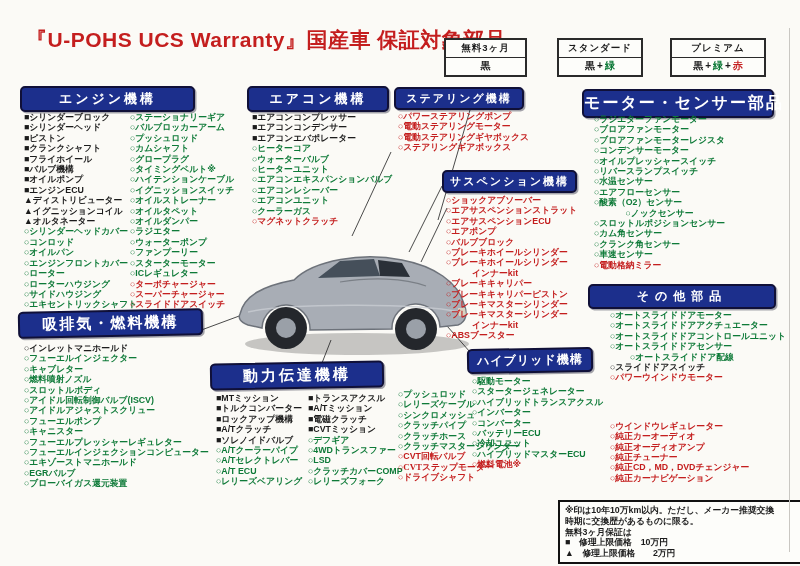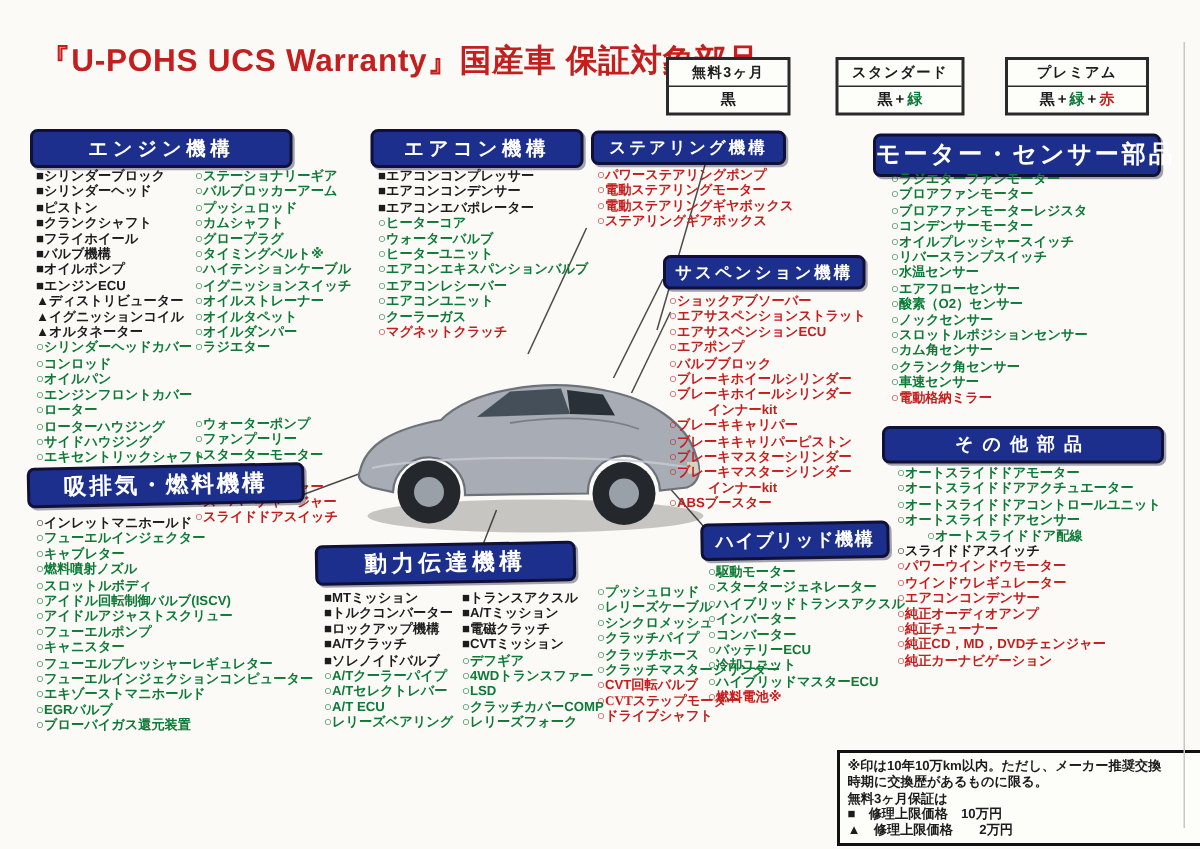--- a/index.html
+++ b/index.html
@@ -33,21 +33,21 @@
   #sec-engine .col0{left:4px;top:26px;} #sec-engine .col1{left:110px;top:26px;}
   #sec-aircon{left:247px;top:86px;}     #sec-aircon .hdr{width:138px;font-size:13px;}
   #sec-aircon .col0{left:5px;top:26px;}
   #sec-steering{left:394px;top:87px;}   #sec-steering .hdr{width:126px;font-size:11px;letter-spacing:2px;}
   #sec-steering .col0{left:4px;top:24px;}
   #sec-motor{left:582px;top:89px;}      #sec-motor .hdr{width:188px;font-size:16px;letter-spacing:2px;}
   #sec-motor .col0{left:12px;top:25px;}
   #sec-suspension{left:442px;top:170px;}#sec-suspension .hdr{width:131px;font-size:11px;letter-spacing:2px;}
   #sec-suspension .col0{left:4px;top:25px;}
   #sec-other{left:588px;top:284px;}     #sec-other .hdr{width:184px;font-size:12px;letter-spacing:6px;}
-  #sec-other .col0{left:10px;top:26px;}
+  #sec-other .col0{left:22px;top:26px;}
   #sec-intake{left:18px;top:310px;}     #sec-intake .hdr{width:181px;font-size:15px;letter-spacing:2px;transform:rotate(-1.2deg);}
   #sec-intake .col0{left:6px;top:33px;}
   #sec-power{left:210px;top:362px;}     #sec-power .hdr{width:170px;font-size:15px;letter-spacing:3px;transform:rotate(-1deg);}
   #sec-power .col0{left:6px;top:31px;}  #sec-power .col1{left:98px;top:31px;} #sec-power .col2{left:188px;top:27px;}
   #sec-hybrid{left:467px;top:348px;}    #sec-hybrid .hdr{width:122px;font-size:12px;letter-spacing:1px;transform:rotate(-1deg);}
   #sec-hybrid .col0{left:5px;top:28px;}
 
   
   .note-box{position:absolute;left:558px;top:500px;width:230px;border:2px solid #111;
     background:#fdfdfa;padding:3px 5px;}
@@ -136,21 +136,21 @@
           <div class="item" style="color: rgb(14, 122, 56);">○プッシュロッド</div>
           <div class="item" style="color: rgb(14, 122, 56);">○カムシャフト</div>
           <div class="item" style="color: rgb(14, 122, 56);">○グロープラグ</div>
           <div class="item" style="color: rgb(14, 122, 56);">○タイミングベルト※</div>
           <div class="item" style="color: rgb(14, 122, 56);">○ハイテンションケーブル</div>
           <div class="item" style="color: rgb(14, 122, 56);">○イグニッションスイッチ</div>
           <div class="item" style="color: rgb(14, 122, 56);">○オイルストレーナー</div>
           <div class="item" style="color: rgb(14, 122, 56);">○オイルタペット</div>
           <div class="item" style="color: rgb(14, 122, 56);">○オイルダンパー</div>
           <div class="item" style="color: rgb(14, 122, 56);">○ラジエター</div>
-          <div class="item" style="color: rgb(14, 122, 56); margin-top: 40px;">○ウォーターポンプ</div>
+          <div class="item" style="color: rgb(14, 122, 56);">○ウォーターポンプ</div>
           <div class="item" style="color: rgb(14, 122, 56);">○ファンプーリー</div>
           <div class="item" style="color: rgb(14, 122, 56);">○スターターモーター</div>
           <div class="item" style="color: rgb(14, 122, 56);">○ICレギュレター</div>
           <div class="item" style="color: rgb(196, 30, 30);">○ターボチャージャー</div>
           <div class="item" style="color: rgb(196, 30, 30);">○スーパーチャージャー</div>
           <div class="item" style="color: rgb(196, 30, 30);">○スライドドアスイッチ</div>
         </div>
       </div>
       <div class="section" id="sec-aircon">
         <div class="hdr">エアコン機構</div>
@@ -182,21 +182,21 @@
         <div class="col col0">
           <div class="item" style="color: rgb(14, 122, 56);">○ラジエターファンモーター</div>
           <div class="item" style="color: rgb(14, 122, 56);">○ブロアファンモーター</div>
           <div class="item" style="color: rgb(14, 122, 56);">○ブロアファンモーターレジスタ</div>
           <div class="item" style="color: rgb(14, 122, 56);">○コンデンサーモーター</div>
           <div class="item" style="color: rgb(14, 122, 56);">○オイルプレッシャースイッチ</div>
           <div class="item" style="color: rgb(14, 122, 56);">○リバースランプスイッチ</div>
           <div class="item" style="color: rgb(14, 122, 56);">○水温センサー</div>
           <div class="item" style="color: rgb(14, 122, 56);">○エアフローセンサー</div>
           <div class="item" style="color: rgb(14, 122, 56);">○酸素（O2）センサー</div>
-          <div class="item" style="color: rgb(14, 122, 56);">○ノックセンサー</div>
+          <div class="item" style="color: rgb(14, 122, 56); text-align: center;">○ノックセンサー</div>
           <div class="item" style="color: rgb(14, 122, 56);">○スロットルポジションセンサー</div>
           <div class="item" style="color: rgb(14, 122, 56);">○カム角センサー</div>
           <div class="item" style="color: rgb(14, 122, 56);">○クランク角センサー</div>
           <div class="item" style="color: rgb(14, 122, 56);">○車速センサー</div>
           <div class="item" style="color: rgb(196, 30, 30);">○電動格納ミラー</div>
         </div>
       </div>
       <div class="section" id="sec-suspension">
         <div class="hdr">サスペンション機構</div>
         <div class="col col0">
@@ -219,22 +219,22 @@
       <div class="section" id="sec-other">
         <div class="hdr">その他部品</div>
         <div class="col col0">
           <div class="item" style="color: rgb(14, 122, 56);">○オートスライドドアモーター</div>
           <div class="item" style="color: rgb(14, 122, 56);">○オートスライドドアアクチュエーター</div>
           <div class="item" style="color: rgb(14, 122, 56);">○オートスライドドアコントロールユニット</div>
           <div class="item" style="color: rgb(14, 122, 56);">○オートスライドドアセンサー</div>
           <div class="item" style="color: rgb(14, 122, 56); margin-left: 20px;">○オートスライドドア配線</div>
           <div class="item" style="color: rgb(28, 28, 28);">○スライドドアスイッチ</div>
           <div class="item" style="color: rgb(196, 30, 30);">○パワーウインドウモーター</div>
-          <div class="item" style="color: rgb(196, 30, 30);">○ウインドウレギュレーター</div>
-          <div class="item" style="color: rgb(196, 30, 30);">○エアコンコンデンサー</div>
+          <div class="item" style="color: rgb(196, 30, 30); margin-top: 38px;">○ウインドウレギュレーター</div>
+          <div class="item" style="color: rgb(196, 30, 30);">○純正カーオーディオ</div>
           <div class="item" style="color: rgb(196, 30, 30);">○純正オーディオアンプ</div>
           <div class="item" style="color: rgb(196, 30, 30);">○純正チューナー</div>
           <div class="item" style="color: rgb(196, 30, 30);">○純正CD，MD，DVDチェンジャー</div>
           <div class="item" style="color: rgb(196, 30, 30);">○純正カーナビゲーション</div>
         </div>
       </div>
       <div class="section" id="sec-intake">
         <div class="hdr">吸排気・燃料機構</div>
         <div class="col col0">
           <div class="item" style="color: rgb(28, 28, 28);">○インレットマニホールド</div>

